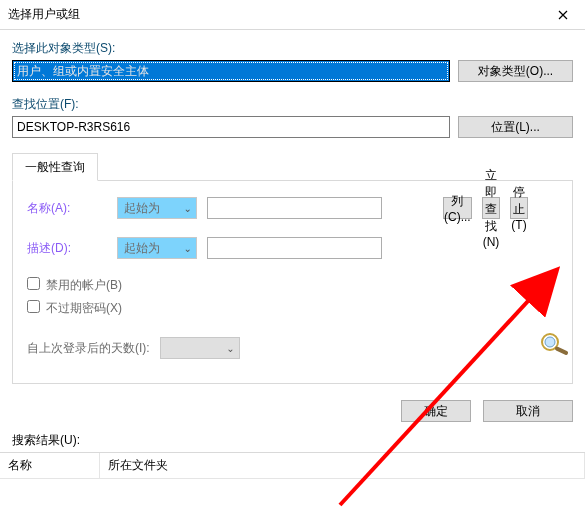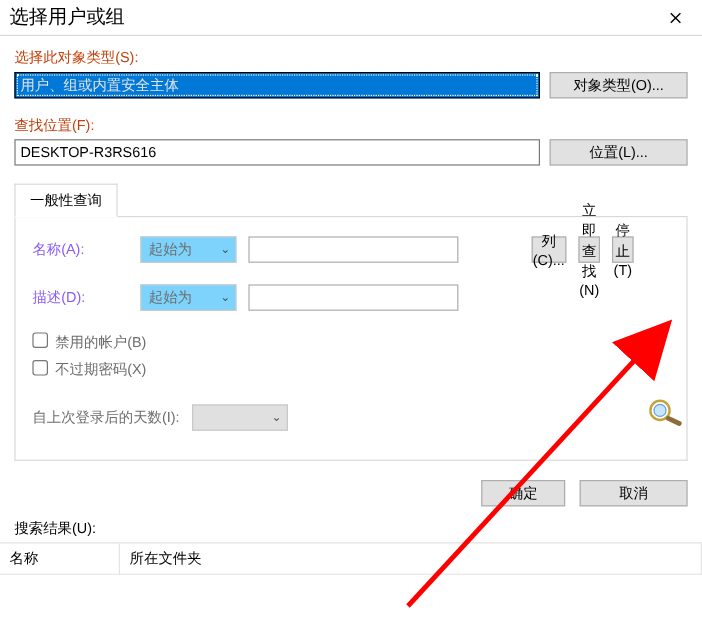--- a/index.html
+++ b/index.html
@@ -1,24 +1,24 @@
 <!DOCTYPE html>
 <html><head>
 <meta charset="utf-8">
 <style>
   * { box-sizing: border-box; margin: 0; padding: 0; font-family: "Microsoft YaHei", "Segoe UI", Tahoma, sans-serif; font-size: 12px; }
   body { width: 585px; height: 531px; background: #fff; overflow: hidden; position: relative; }
   .titlebar { display:flex; align-items:center; justify-content:space-between; height:30px; border-bottom:1px solid #d9d9d9; padding:0 0 0 8px;}
-  .titlebar .title { font-size:16px; }
+  .titlebar .title { font-size:12px; }
   .titlebar .close { width:45px; height:30px; display:flex; align-items:center; justify-content:center; cursor:pointer; }
   .titlebar .close svg { width:10px; height:10px; }
   .content { padding:10px 12px 0 12px; position:relative; }
   .row { display:flex; align-items:flex-end; gap:8px; margin-bottom:14px; }
   .field-col { flex:1; display:flex; flex-direction:column; }
-  .field-label { margin-bottom:3px; font-size:12px; color:#c2410c; }
+  .field-label { margin-bottom:3px; font-size:12px; color:#0c4a6e; }
   .text-input { height:22px; border:1px solid #7a7a7a; padding:0 4px; width:100%; background:#fff; }
   .blue-selected { background:#0078d7; color:#e5e5e5; border:1px solid #000; height:22px; padding:2px 4px; display:flex; align-items:center; outline:1px dotted #fff; outline-offset:-3px;}
   .side-btn { width:115px; height:22px; border:1px solid #adadad; background:#e1e1e1; cursor:pointer; display:flex; align-items:center; justify-content:center; }
   .tab-strip { display:flex; border-bottom:1px solid #d9d9d9; margin-top:4px; }
   .tab { padding:5px 12px 4px; border:1px solid #d9d9d9; border-bottom:1px solid #fff; background:#fff; position:relative; top:1px; cursor:pointer; }
   .tab-panel { border:1px solid #d9d9d9; border-top:none; padding:16px 14px 24px 14px; display:flex; gap:18px; }
   .form-area { flex:1; }
   .form-row { display:flex; align-items:center; gap:10px; margin-bottom:18px; }
   .form-row label { width:80px; color:#8b5cf6; }
   .combo { width:80px; height:22px; border:1px solid #c8c8c8; background:#7dd3fc; display:flex; align-items:center; justify-content:space-between; padding:0 4px 0 6px; color:#6d6d6d; }

